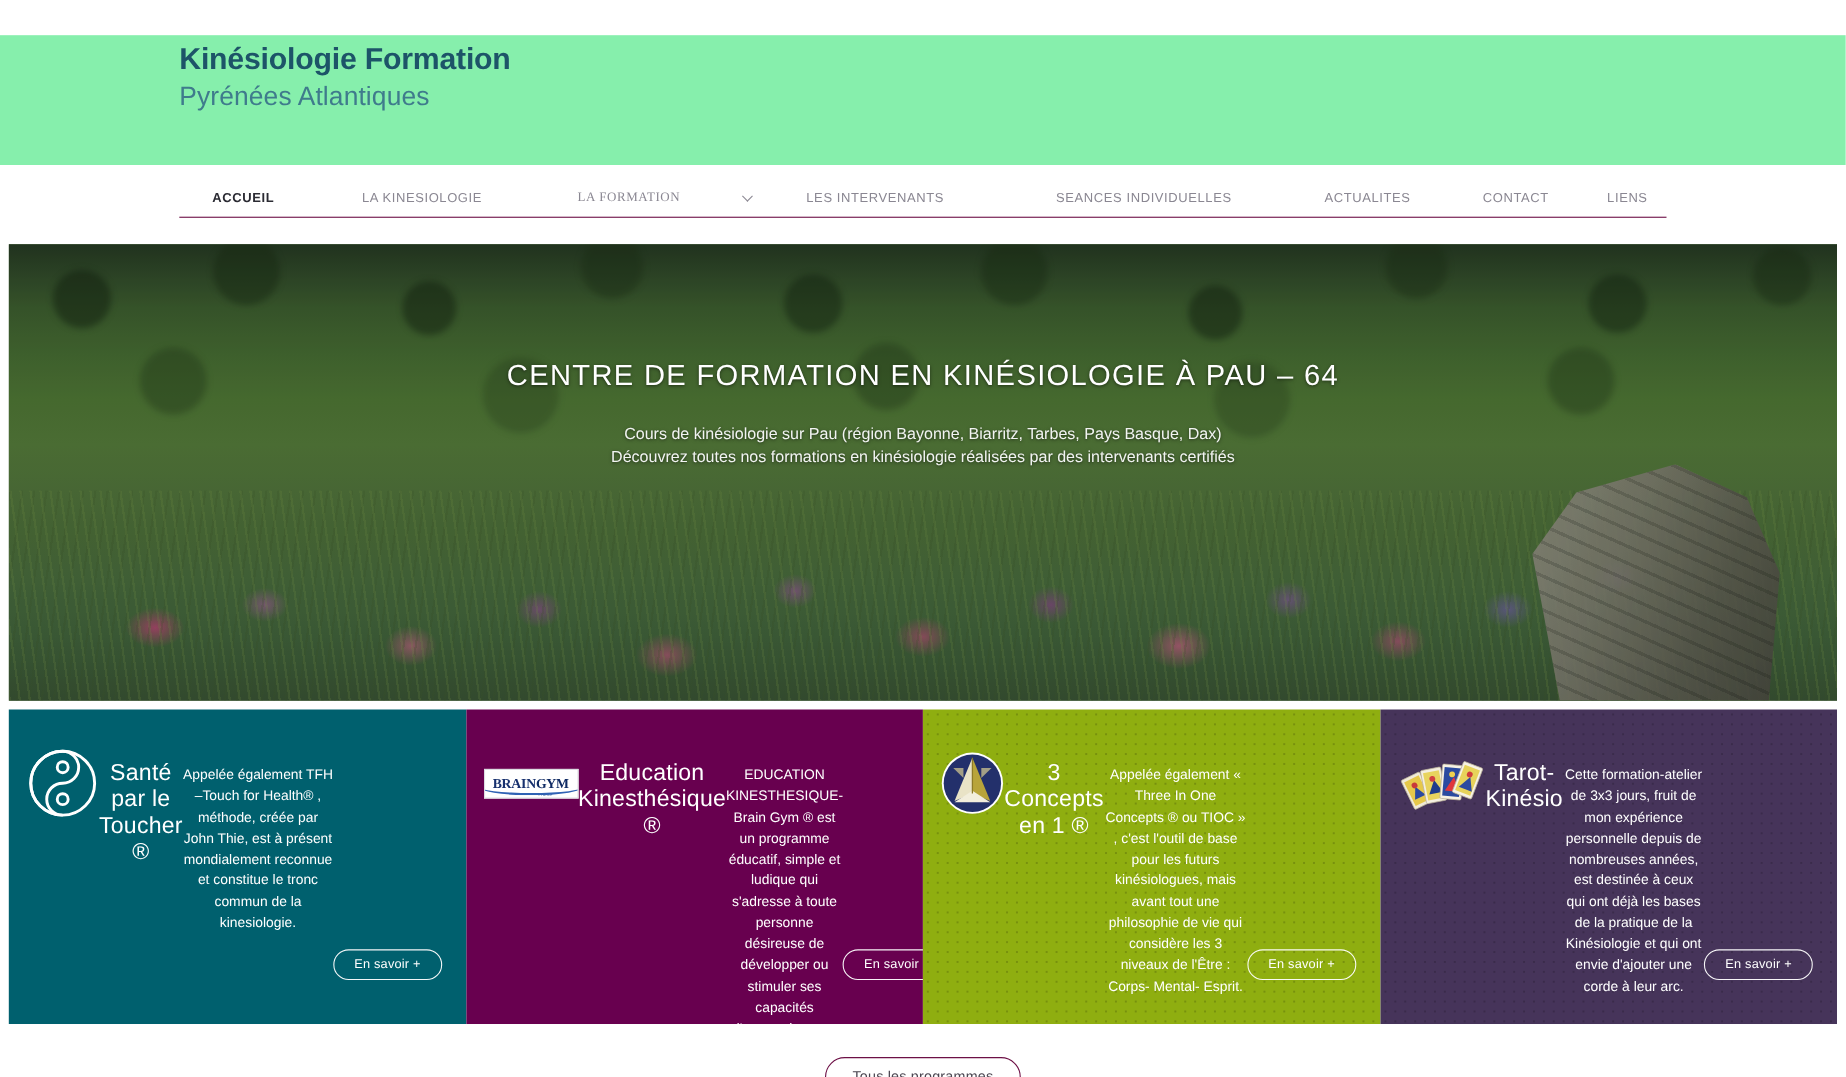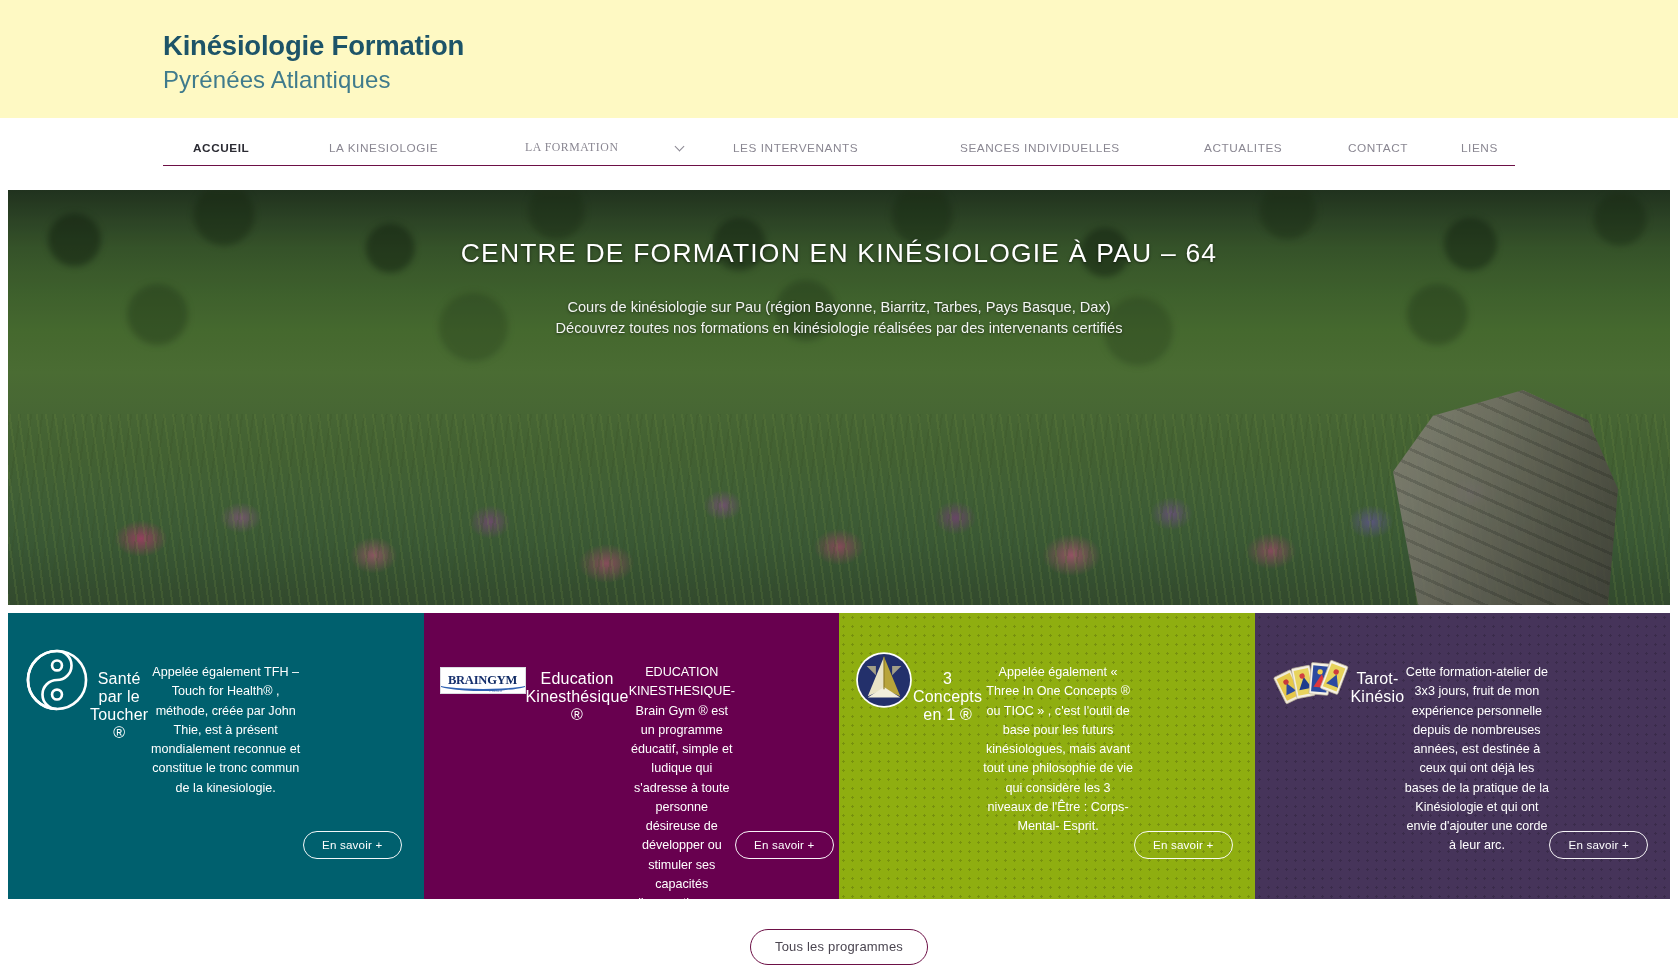--- a/index.html
+++ b/index.html
@@ -10,22 +10,23 @@
     height: 979px;
     overflow: hidden;
     background: #ffffff;
     font-family: "Liberation Sans", sans-serif;
   }
 
   
   .site-header {
     position: relative;
     height: 118px;
-    background: #fef9c3;
-    padding: 30px 0 0 163px;
+    background: #86efac;
+    padding: 6px 0 0 163px;
+    margin-top: 32px;
   }
   .brand-line1 {
     font-size: 27.5px;
     font-weight: bold;
     color: #1d5468;
     letter-spacing: -0.2px;
     line-height: 1.18;
   }
   .brand-line2 {
     font-size: 24px;
@@ -183,21 +184,21 @@
     position: absolute;
     inset: 0;
     background: rgba(18,30,22,.12);
   }
   .hero-content {
     position: absolute;
     inset: 0;
     display: flex;
     flex-direction: column;
     align-items: center;
-    padding-top: 48px;
+    padding-top: 104px;
     text-shadow: 0 1px 3px rgba(0,0,0,.55);
   }
   .hero-title {
     color: #ffffff;
     font-size: 26.5px;
     font-weight: 400;
     letter-spacing: 1.2px;
     white-space: nowrap;
   }
   .hero-sub {
@@ -233,23 +234,23 @@
   }
   .card > * { position: relative; z-index: 1; }
 
   .card-icon {
     height: 74px;
     display: flex;
     align-items: center;
     justify-content: center;
   }
   .card-title {
-    margin-top: 27px;
+    margin-top: 16px;
     color: #ffffff;
-    font-size: 16px;
+    font-size: 21px;
     font-weight: 400;
     letter-spacing: .2px;
     text-align: center;
   }
   .card-desc {
     margin-top: 20px;
     color: #ffffff;
     font-size: 12.6px;
     line-height: 1.53;
     text-align: center;

